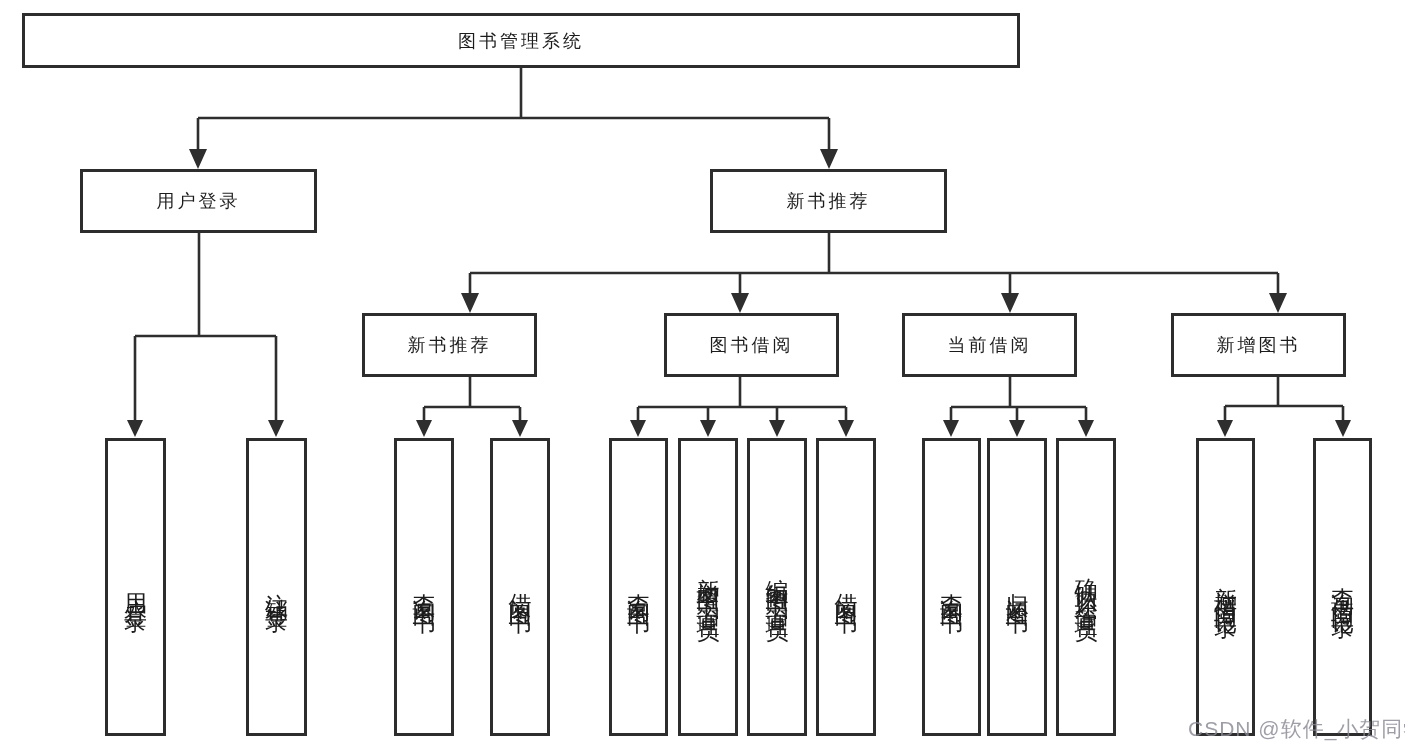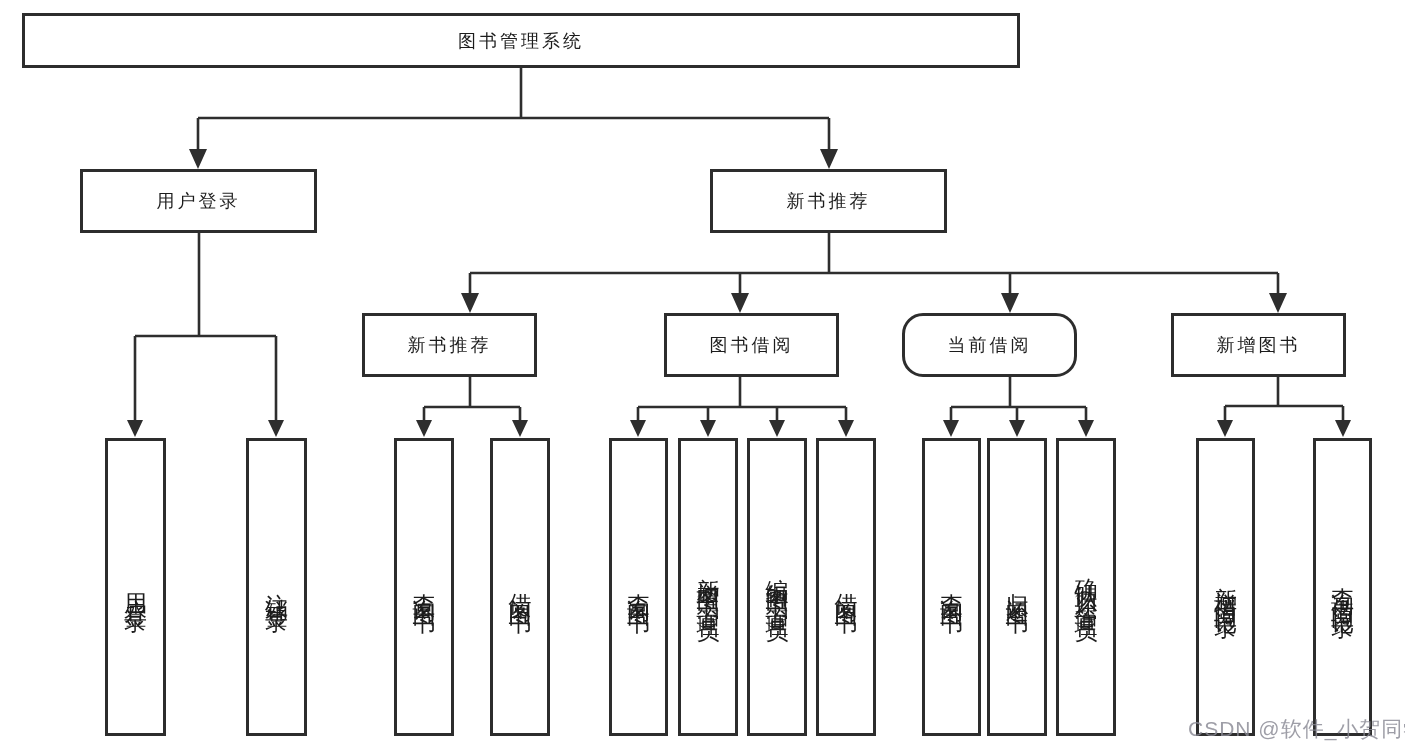--- a/index.html
+++ b/index.html
@@ -115,21 +115,21 @@
     </g>
   </svg>
 
   <div class="node root">图书管理系统</div>
 
   <div class="node lvl2" style="left:80px;">用户登录</div>
   <div class="node lvl2" style="left:710px;">新书推荐</div>
 
   <div class="node lvl3" style="left:362px;">新书推荐</div>
   <div class="node lvl3" style="left:664px;">图书借阅</div>
-  <div class="node lvl3" style="left:902px;border-radius:21px;">当前借阅</div>
+  <div class="node lvl3" style="left:902px;">当前借阅</div>
   <div class="node lvl3" style="left:1171px;">新增图书</div>
 
   <div class="leaf" style="left:105px;width:61px;">
     <span class="vtext">用户登录</span>
   </div>
   <div class="leaf" style="left:246px;width:61px;">
     <span class="vtext">注销登录</span>
   </div>
   <div class="leaf" style="left:394px;width:60px;">
     <span class="vtext">查询图书</span>

